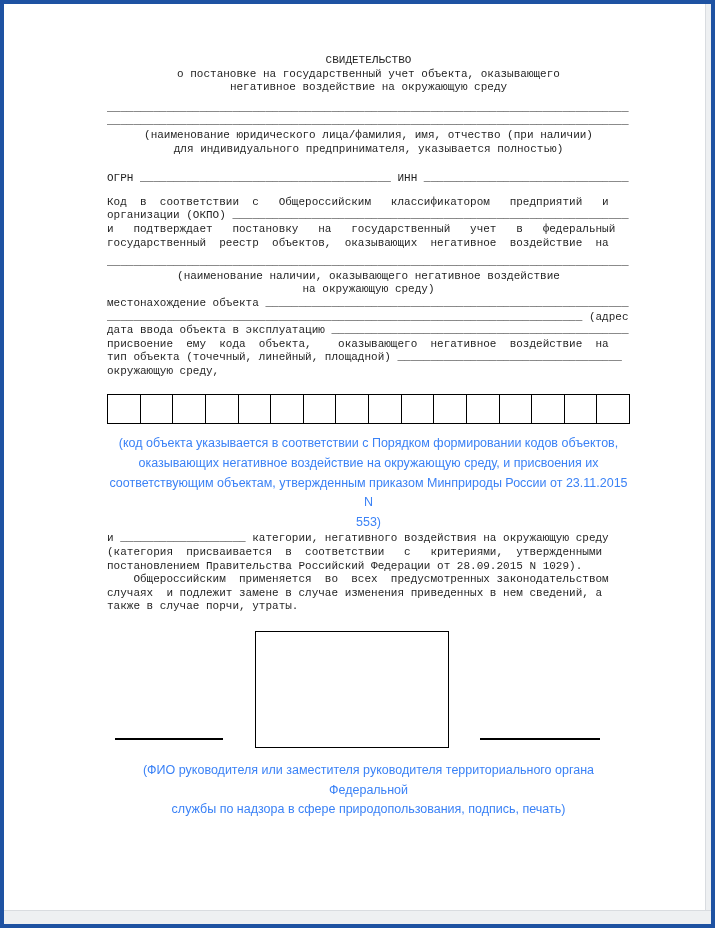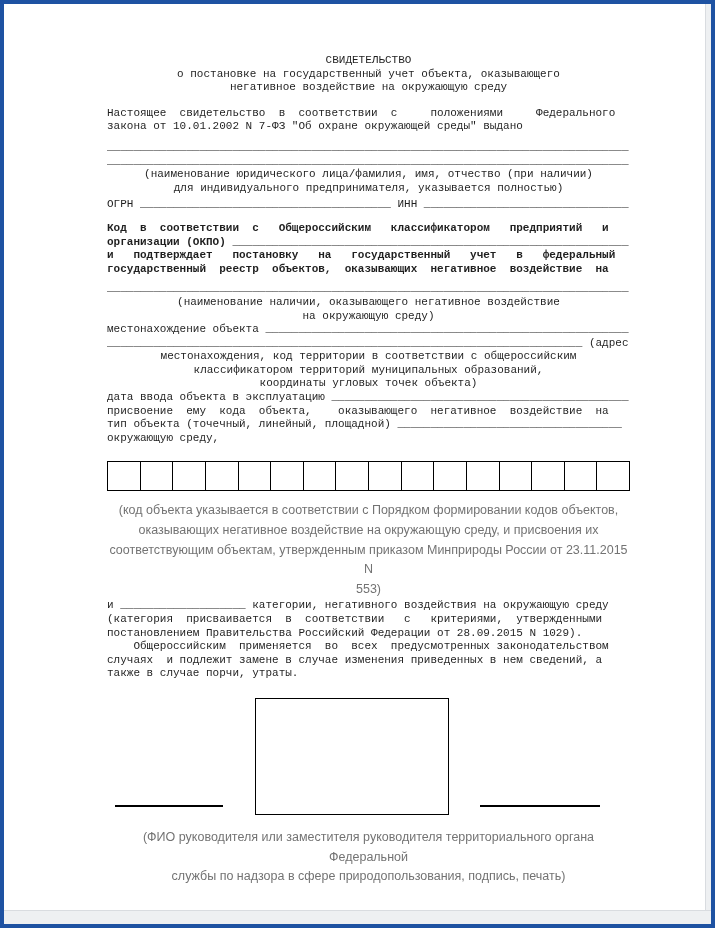--- a/index.html
+++ b/index.html
@@ -26,26 +26,26 @@
   .block{margin:0;}
   .mono .line,.mono-center .line{
     font-family:"Liberation Mono","DejaVu Sans Mono",monospace;
     font-size:11px;line-height:13.6px;
     white-space:pre;color:#1f1f1f;
   }
   .mono-center .line{text-align:center;}
   .caption .line{
     font-family:"Liberation Sans","DejaVu Sans",sans-serif;
     font-size:12.5px;line-height:19.6px;
-    text-align:center;color:#737373;
+    text-align:center;color:#3b82f6;
   }
   [data-block="intro"]{margin-top:12px;}
   [data-block="name-lines"]{margin-top:7px;}
-  [data-block="ogrn-inn"]{margin-top:3px;}
-  [data-block="okpo-para"]{margin-top:10px;font-weight:bold;}
+  [data-block="ogrn-inn"]{margin-top:16px;}
+  [data-block="okpo-para"]{margin-top:10px;}
   [data-block="object-line"]{margin-top:6px;}
   [data-block="code-table"]{margin-top:16px;}
   [data-block="code-caption"]{margin-top:10px;}
   [data-block="stamp-row"]{margin-top:17px;}
   [data-block="signature-caption"]{margin-top:13px;}
 
   .code-table{display:flex;}
   .cell{
     width:33px;height:28px;
     border:1px solid #000;
@@ -74,24 +74,20 @@
 </head>
 <body>
 
 <div class="frame" style="border-color: rgb(30, 82, 162); background: rgb(255, 255, 255);">
   <div class="content">
       <div class="block mono-center" data-block="title">
         <div class="line">СВИДЕТЕЛЬСТВО</div>
         <div class="line">о постановке на государственный учет объекта, оказывающего</div>
         <div class="line">негативное воздействие на окружающую среду</div>
       </div>
-      <div class="block mono" data-block="intro">
-        <div class="line">Настоящее  свидетельство  в  соответствии  с     положениями     Федерального</div>
-        <div class="line">закона от 10.01.2002 N 7-ФЗ "Об охране окружающей среды" выдано</div>
-      </div>
       <div class="block mono" data-block="name-lines">
         <div class="line">_______________________________________________________________________________</div>
         <div class="line">_______________________________________________________________________________</div>
       </div>
       <div class="block mono-center" data-block="name-caption">
         <div class="line">(наименование юридического лица/фамилия, имя, отчество (при наличии)</div>
         <div class="line">для индивидуального предпринимателя, указывается полностью)</div>
       </div>
       <div class="block mono" data-block="ogrn-inn">
         <div class="line">ОГРН ______________________________________ ИНН _______________________________</div>
@@ -105,25 +101,20 @@
       <div class="block mono" data-block="object-line">
         <div class="line">_______________________________________________________________________________</div>
       </div>
       <div class="block mono-center" data-block="object-caption">
         <div class="line">(наименование наличии, оказывающего негативное воздействие</div>
         <div class="line">на окружающую среду)</div>
       </div>
       <div class="block mono" data-block="location">
         <div class="line">местонахождение объекта _______________________________________________________</div>
         <div class="line">________________________________________________________________________ (адрес</div>
-      </div>
-      <div class="block mono-center" data-block="location-caption">
-        <div class="line">местонахождения, код территории в соответствии с общероссийским</div>
-        <div class="line">классификатором территорий муниципальных образований,</div>
-        <div class="line">координаты угловых точек объекта)</div>
       </div>
       <div class="block mono" data-block="object-details">
         <div class="line">дата ввода объекта в эксплуатацию _____________________________________________</div>
         <div class="line">присвоение  ему  кода  объекта,    оказывающего  негативное  воздействие  на</div>
         <div class="line">тип объекта (точечный, линейный, площадной) __________________________________</div>
         <div class="line">окружающую среду,</div>
       </div>
       <div class="block code-table" data-block="code-table">
         <div class="cell"></div>
         <div class="cell"></div>

